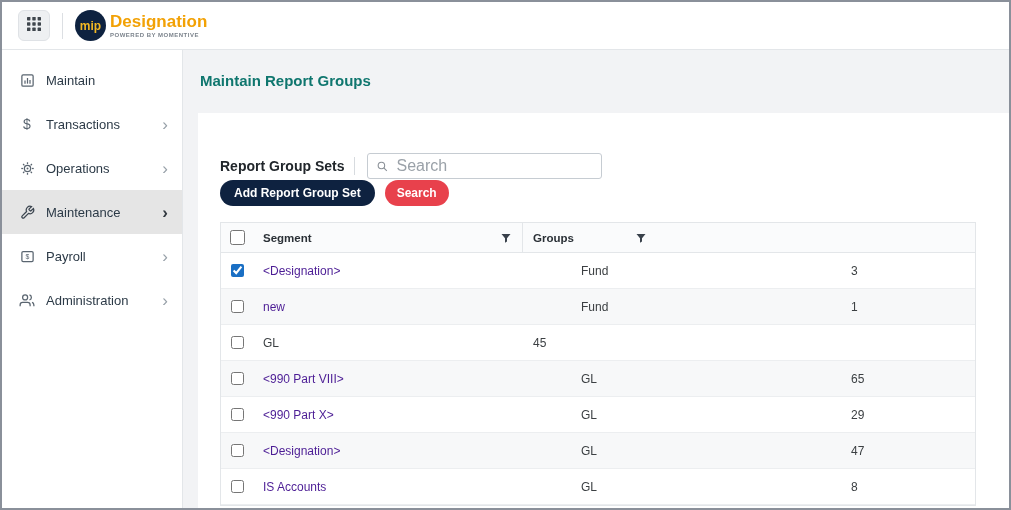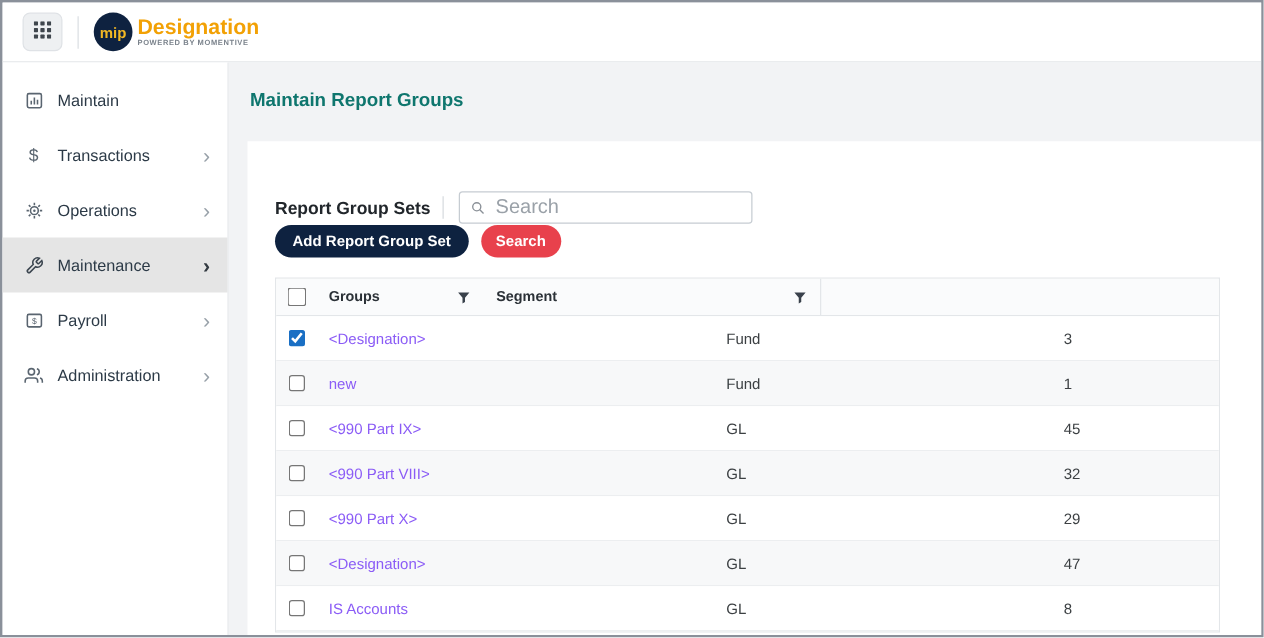--- a/index.html
+++ b/index.html
@@ -64,21 +64,21 @@
         font-size:11.5px; padding:0 10px; }
   .th.sep { border-right:1px solid #e3e6e9; }
   .c0 { width:32px; min-width:32px; display:flex; align-items:center; justify-content:center; padding:0; }
   .c1 { width:318px; min-width:318px; }
   .c2 { width:270px; min-width:270px; }
   .c3 { width:134px; min-width:134px; }
   .funnel { margin-left:auto; display:flex; cursor:pointer; }
   .tr { display:flex; height:36px; align-items:center; border-bottom:1px solid #eceef0; background:#fff; }
   .tbody .tr:nth-child(even) { background:#f7f8f9; }
   .td { padding:0 10px; color:#3c4043; }
-  .row-link { color:#8b5cf6; cursor:pointer; text-decoration:none; }
+  .row-link { color:#4c1d95; cursor:pointer; text-decoration:none; }
   input[type="checkbox"] { width:15px; height:15px; accent-color:#1a6fc4; margin:0; cursor:pointer; }
 </style>
 </head>
 <body>
 
 <div class="screen">
 
   <header class="topbar">
     <button class="grid-btn">
       <span>
@@ -207,36 +207,36 @@
         <div class="btn-row">
           <button class="btn btn-primary">Add Report Group Set</button>
           <button class="btn btn-danger">Search</button>
         </div>
 
         <div class="table">
           <div class="thead">
             <div class="th c0">
               <input type="checkbox" style="">
             </div>
+            <div class="th c2 sep">
+              <span>Segment</span>
+              <span class="funnel">
+                <svg width="12" height="12" viewBox="0 0 24 24" fill="#39414b">
+                    <path d="M3 4h18l-7 8.5V19l-4 2.5v-9z"></path>
+                  </svg>
+              </span>
+            </div>
             <div class="th c3">
               <span>Groups</span>
               <span class="funnel">
                 <svg width="12" height="12" viewBox="0 0 24 24" fill="#39414b">
                     <path d="M3 4h18l-7 8.5V19l-4 2.5v-9z"></path>
                   </svg>
               </span>
             </div>
-            <div class="th c2 sep">
-              <span>Segment</span>
-              <span class="funnel">
-                <svg width="12" height="12" viewBox="0 0 24 24" fill="#39414b">
-                    <path d="M3 4h18l-7 8.5V19l-4 2.5v-9z"></path>
-                  </svg>
-              </span>
-            </div>
           </div>
 
           <div class="tbody">
 
             <div class="tr">
               <div class="td c0">
                   <input type="checkbox" checked="" style="">
                 </div>
               <div class="td c1"><a class="row-link">&lt;Designation&gt;</a></div>
               <div class="td c2">Fund</div>
@@ -249,32 +249,31 @@
                 </div>
               <div class="td c1"><a class="row-link">new</a></div>
               <div class="td c2">Fund</div>
               <div class="td c3">1</div>
             </div>
 
             <div class="tr">
               <div class="td c0">
                   <input type="checkbox" style="">
                 </div>
-              <div class="td c1"><a class="row-link">&lt;990 Part IX&gt;</a></div>
               <div class="td c2">GL</div>
               <div class="td c3">45</div>
             </div>
 
             <div class="tr">
               <div class="td c0">
                   <input type="checkbox" style="">
                 </div>
               <div class="td c1"><a class="row-link">&lt;990 Part VIII&gt;</a></div>
               <div class="td c2">GL</div>
-              <div class="td c3">32</div>
+              <div class="td c3">65</div>
             </div>
 
             <div class="tr">
               <div class="td c0">
                   <input type="checkbox" style="">
                 </div>
               <div class="td c1"><a class="row-link">&lt;990 Part X&gt;</a></div>
               <div class="td c2">GL</div>
               <div class="td c3">29</div>
             </div>

